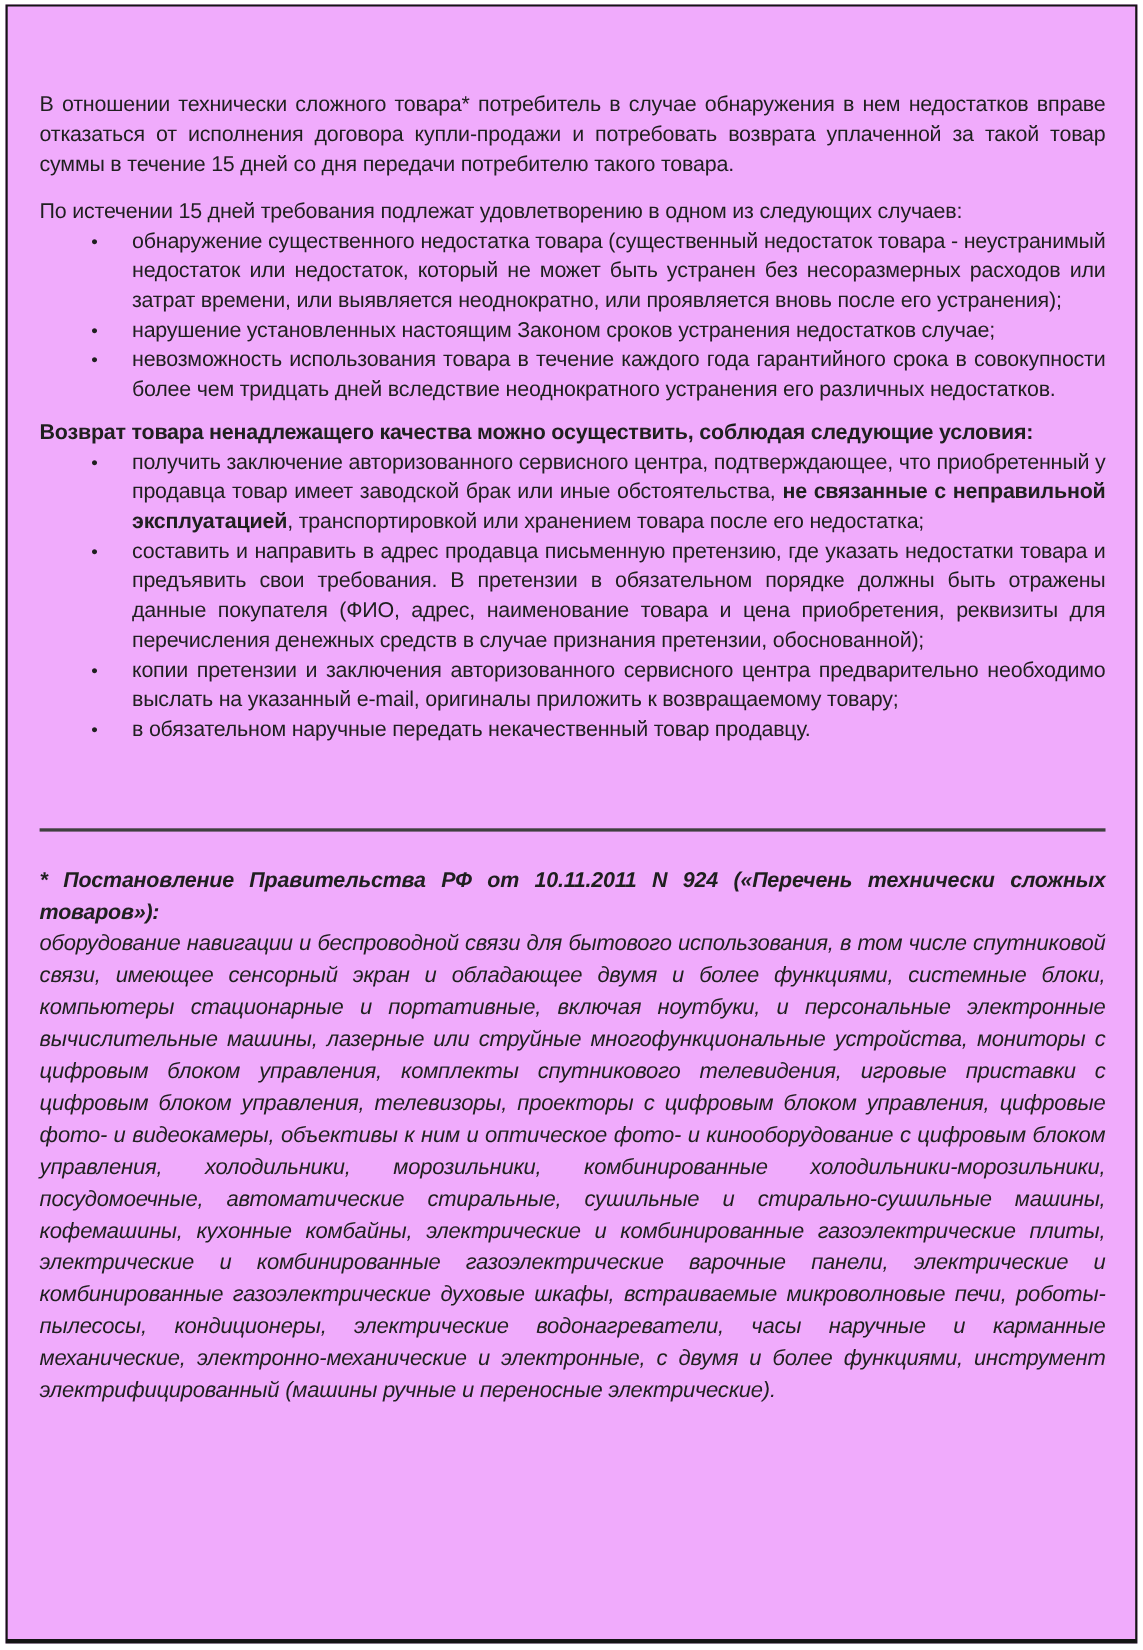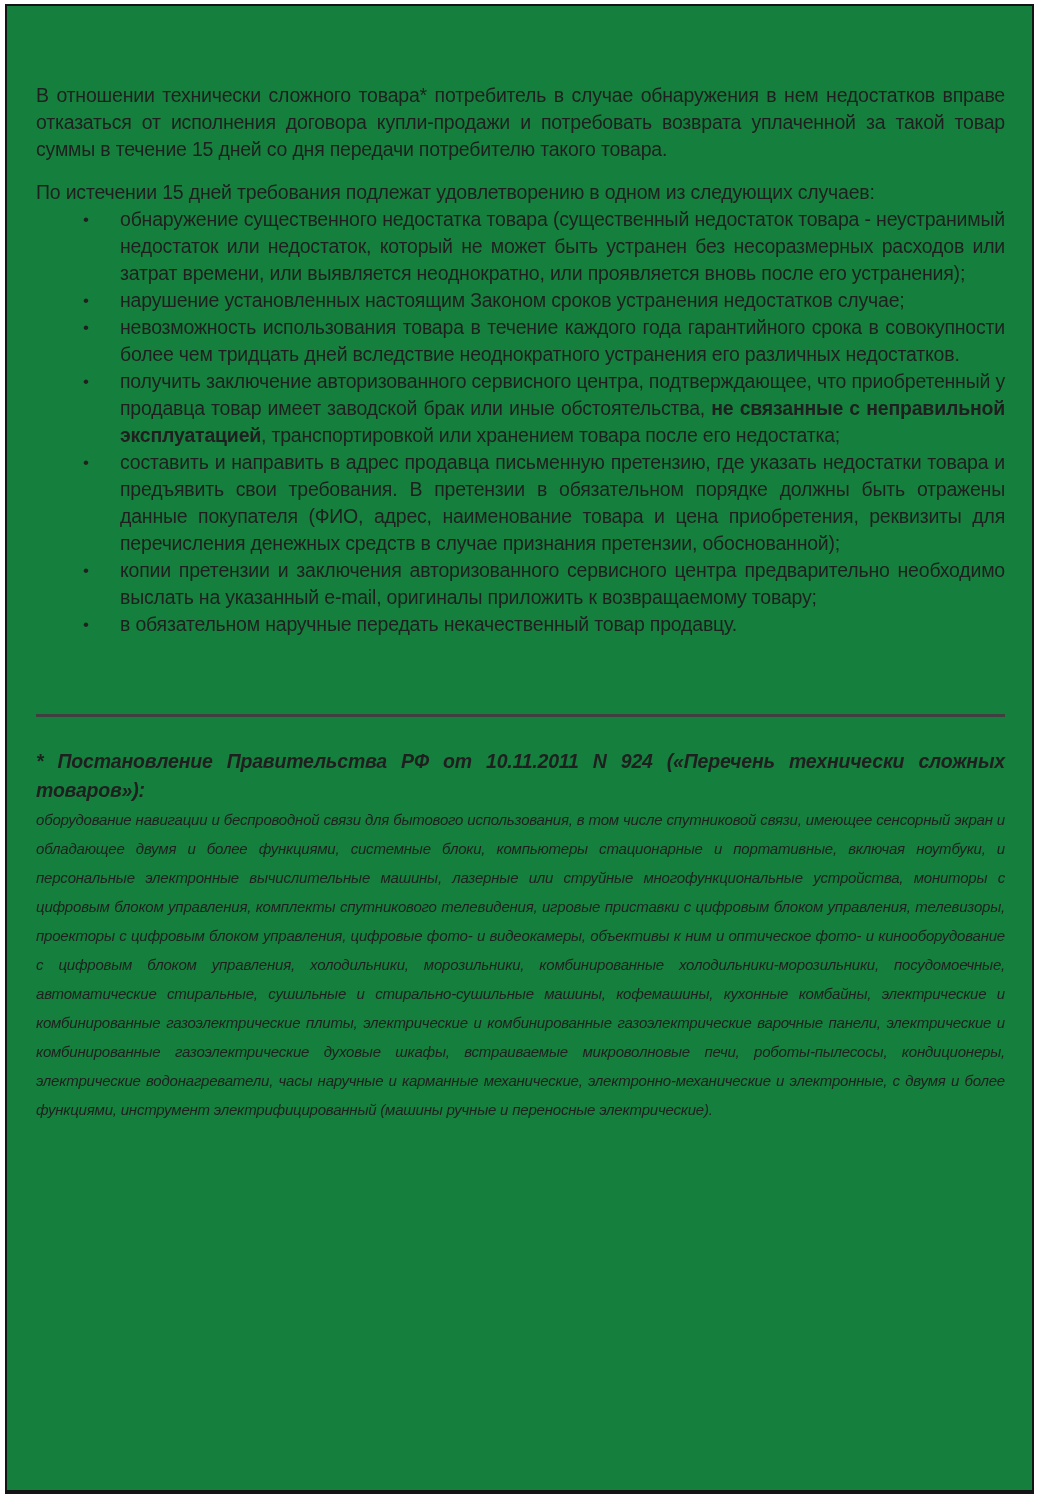--- a/index.html
+++ b/index.html
@@ -16,21 +16,21 @@
   }
   .page {
     position: absolute;
     left: 5px;
     top: 4px;
     width: 1029px;
     height: 1490px;
     box-sizing: border-box;
     border: 2px solid #141414;
     border-bottom-width: 4px;
-    background: #15803d;
+    background: #f0abfc;
     padding: 76px 27px 20px 29px;
     overflow: hidden;
   }
   .body-text {
     font-size: 19.5px;
     line-height: 27px;
     letter-spacing: -0.2px;
     text-align: justify;
   }
   p { margin: 0; }
@@ -72,21 +72,21 @@
     margin-top: 30px;
     font-style: italic;
     font-weight: bold;
     font-size: 19.5px;
     line-height: 29px;
     letter-spacing: -0.2px;
     text-align: justify;
   }
   .footnote-body {
     font-style: italic;
-    font-size: 15px;
+    font-size: 20px;
     line-height: 29px;
     letter-spacing: -0.2px;
     text-align: justify;
   }
 </style>
 </head>
 <body>
 
 <div class="page">
 
@@ -102,20 +102,21 @@
     <li>
       <span class="bullet">•</span>
       <span class="text">нарушение установленных настоящим Законом сроков устранения недостатков случае;</span>
     </li>
     <li>
       <span class="bullet">•</span>
       <span class="text">невозможность использования товара в течение каждого года гарантийного срока в совокупности более чем тридцать дней вследствие неоднократного устранения его различных недостатков.</span>
     </li>
   </ul>
 
+  <p class="body-text heading">Возврат товара ненадлежащего качества можно осуществить, соблюдая следующие условия:</p>
 
   <ul class="doc-list body-text">
     <li>
       <span class="bullet">•</span>
       <span class="text"><span>получить заключение авторизованного сервисного центра, подтверждающее, что приобретенный у продавца товар имеет заводской брак или иные обстоятельства, </span><span class="bold-inline">не связанные с неправильной эксплуатацией</span><span>, транспортировкой или хранением товара после его недостатка;</span></span>
     </li>
     <li>
       <span class="bullet">•</span>
       <span class="text">составить и направить в адрес продавца письменную претензию, где указать недостатки товара и предъявить свои требования. В претензии в обязательном порядке должны быть отражены данные покупателя (ФИО, адрес, наименование товара и цена приобретения, реквизиты для перечисления денежных средств в случае признания претензии, обоснованной);</span>
     </li>

